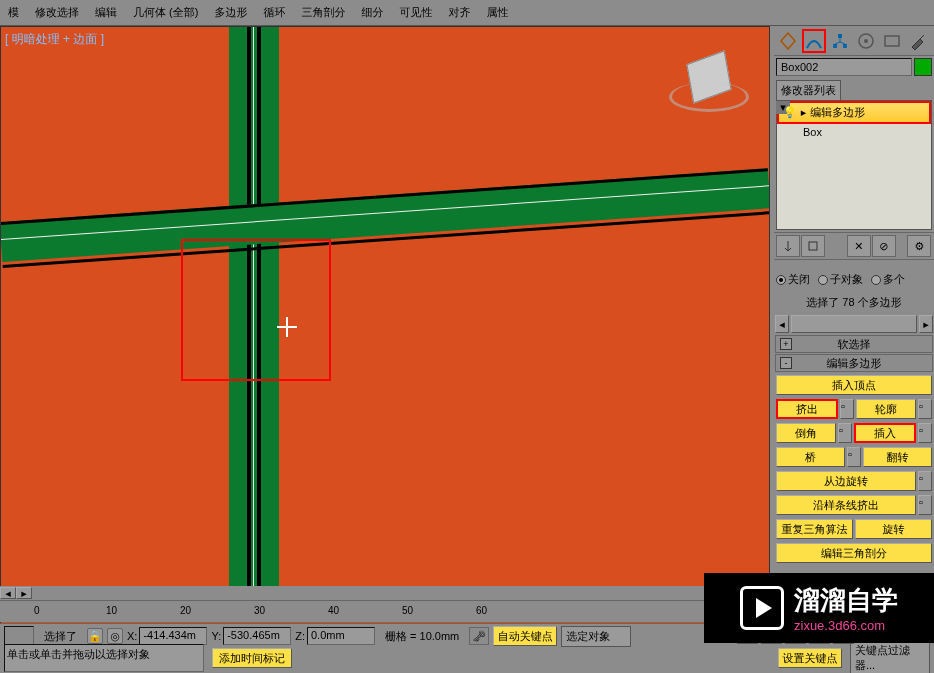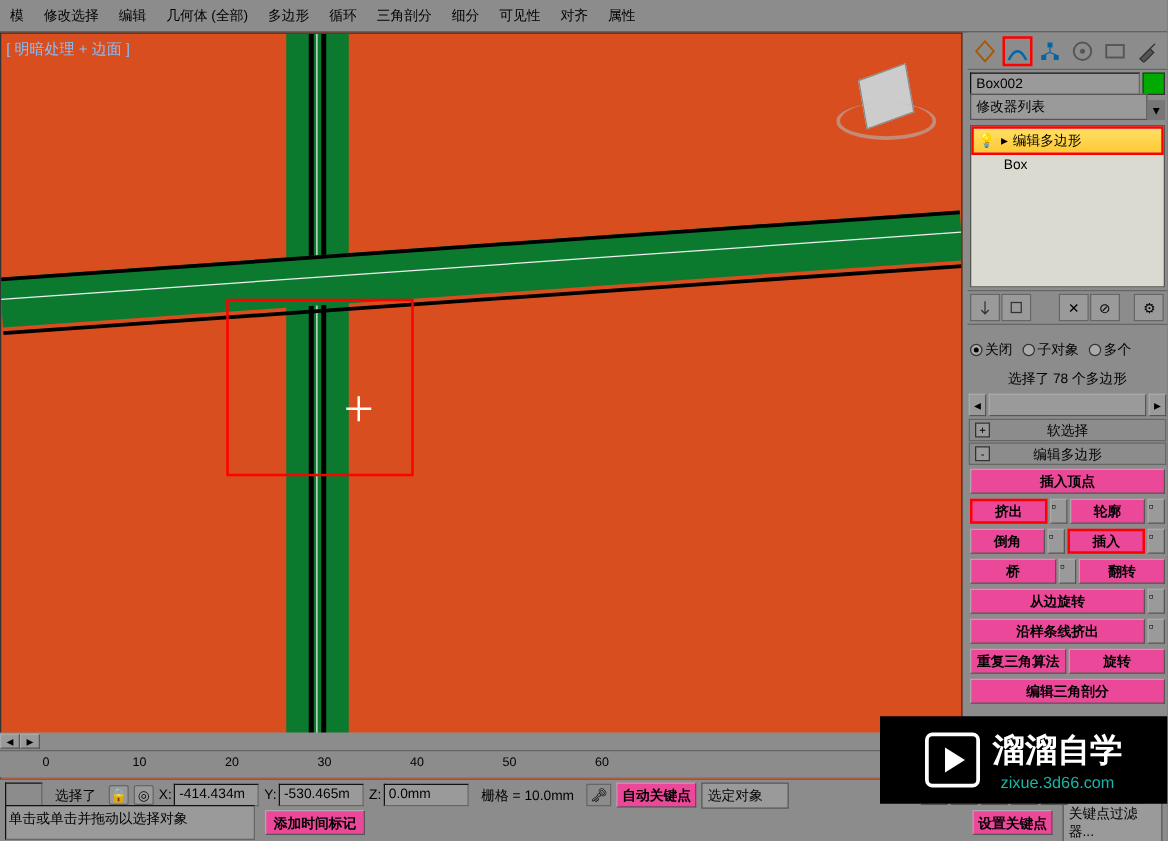--- a/index.html
+++ b/index.html
@@ -38,42 +38,42 @@
     .right-panel { position: absolute; top: 26px; right: 0; width: 160px; height: 647px; background: #8c8c8c; }
     .tool-icons { height: 30px; display: flex; align-items: center; padding: 2px; gap: 2px; border-bottom: 1px solid #666; }
     .tool-icon { width: 24px; height: 24px; display: flex; align-items: center; justify-content: center; border: 1px solid transparent; }
     .tool-icon.highlighted { border: 2px solid #f00; }
     .tool-icon svg { width: 18px; height: 18px; }
     
     .name-row { display: flex; height: 22px; padding: 2px; gap: 2px; }
     .name-input { flex: 1; background: #9a9a9a; border: 1px inset #666; padding: 2px 4px; }
     .color-swatch { width: 18px; height: 18px; background: #0a0; border: 1px solid #333; }
     
-    .modifier-row { height: 20px; display: flex; align-items: flex-end; padding: 2px; }
+    .modifier-row { height: 20px; display: flex; align-items: flex-start; padding: 2px; flex-direction: column; }
     .modifier-dd { flex: 1; background: #9a9a9a; border: 1px solid #555; padding: 2px 4px; }
     .dd-arrow { width: 14px; height: 16px; background: #777; display: flex; align-items: center; justify-content: center; }
     
     .modifier-stack { background: #dadad0; border: 1px solid #555; margin: 2px; height: 130px; }
     .stack-item { padding: 2px 4px; display: flex; align-items: center; gap: 4px; }
     .stack-item.active { background: linear-gradient(#ffe066, #ffc933); }
     .stack-item.red-h1 { border: 2px solid #f00; }
     
     .stack-buttons { height: 28px; display: flex; align-items: center; justify-content: space-around; padding: 2px; border-top: 1px solid #666; border-bottom: 1px solid #666; }
     .stack-btn { width: 24px; height: 22px; border: 1px solid #666; background: #9a9a9a; display: flex; align-items: center; justify-content: center; }
     .selection-mode-row { display: flex; gap: 8px; padding: 4px 2px; }
     .radio-item { display: flex; align-items: center; gap: 2px; }
     .radio-dot { width: 10px; height: 10px; border: 1px solid #333; border-radius: 50%; background: #aaa; }
     .radio-dot.checked::after { content: ''; display: block; width: 4px; height: 4px; background: #000; border-radius: 50%; margin: 2px; }
     .selection-info { text-align: center; padding: 4px; }
     
     .rollout-header { background: #8c8c8c; height: 18px; display: flex; align-items: center; justify-content: center; border: 1px solid #666; margin: 1px; position: relative; }
     .rollout-toggle { position: absolute; left: 4px; width: 12px; height: 12px; border: 1px solid #333; background: #9a9a9a; display: flex; align-items: center; justify-content: center; font-size: 9px; }
     
     .btn-row { display: flex; gap: 2px; padding: 2px; }
-    .panel-btn { flex: 1; height: 20px; border: 1px outset #aaa; background: #ec4899; display: flex; align-items: center; justify-content: center; cursor: pointer; font-weight: bold; }
+    .panel-btn { flex: 1; height: 20px; border: 1px outset #aaa; background: #fde047; display: flex; align-items: center; justify-content: center; cursor: pointer; }
     .panel-btn-small { width: 14px; height: 20px; border: 1px outset #aaa; background: #9a9a9a; }
     .panel-btn.red-h2 { border: 2px solid #f00; }
     
     .scroll-row { display: flex; padding: 1px; gap: 2px; }
     .scroll-btn { height: 18px; border: 1px outset #aaa; background: #9a9a9a; display: flex; align-items: center; justify-content: center; }
     
     
     .timeline { position: absolute; top: 586px; left: 0; width: 770px; height: 14px; background: #8c8c8c; display: flex; align-items: center; }
     .time-slider { flex: 1; background: #7a7a7a; height: 12px; position: relative; border: 1px inset #666; }
     .time-slider-btn { position: absolute; left: 0; width: 60px; height: 12px; background: #9a9a9a; border: 1px outset #aaa; display: flex; align-items: center; justify-content: center; font-size: 9px; }
@@ -91,21 +91,21 @@
     .coord-group { display: flex; align-items: center; gap: 2px; }
     .coord-input { width: 68px; height: 18px; background: #9a9a9a; border: 1px inset #666; padding: 1px 3px; }
     .status-row2 { height: 20px; display: flex; align-items: center; padding: 2px 4px; gap: 8px; }
     .status-text { flex: 1; padding: 2px; background: #9a9a9a; border: 1px inset #666; height: 28px; }
     
     .watermark { position: absolute; bottom: 30px; right: 0; width: 230px; height: 70px; background: #000; display: flex; align-items: center; justify-content: center; gap: 10px; z-index: 100; }
     .wm-icon { width: 44px; height: 44px; border: 3px solid #fff; border-radius: 6px; display: flex; align-items: center; justify-content: center; }
     .wm-play { width: 0; height: 0; border-left: 16px solid #fff; border-top: 10px solid transparent; border-bottom: 10px solid transparent; margin-left: 4px; }
     .wm-text { color: #fff; }
     .wm-text .big { font-size: 26px; font-weight: bold; }
-    .wm-text .small { font-size: 13px; color: #14b8a6; text-align: center; }
+    .wm-text .small { font-size: 13px; color: #ec4899; }
     
     .trans-controls { position: absolute; bottom: 28px; right: 0; width: 200px; height: 22px; display: flex; align-items: center; gap: 2px; padding: 2px; z-index: 50; }
     .trans-btn { width: 22px; height: 20px; border: 1px outset #aaa; background: #9a9a9a; }
     .key-input { width: 58px; height: 18px; border: 1px inset #666; background: #9a9a9a; }
   </style>
 </head>
 <body>
 
 <div class="menu-bar">
   <div class="menu-item">模</div>

